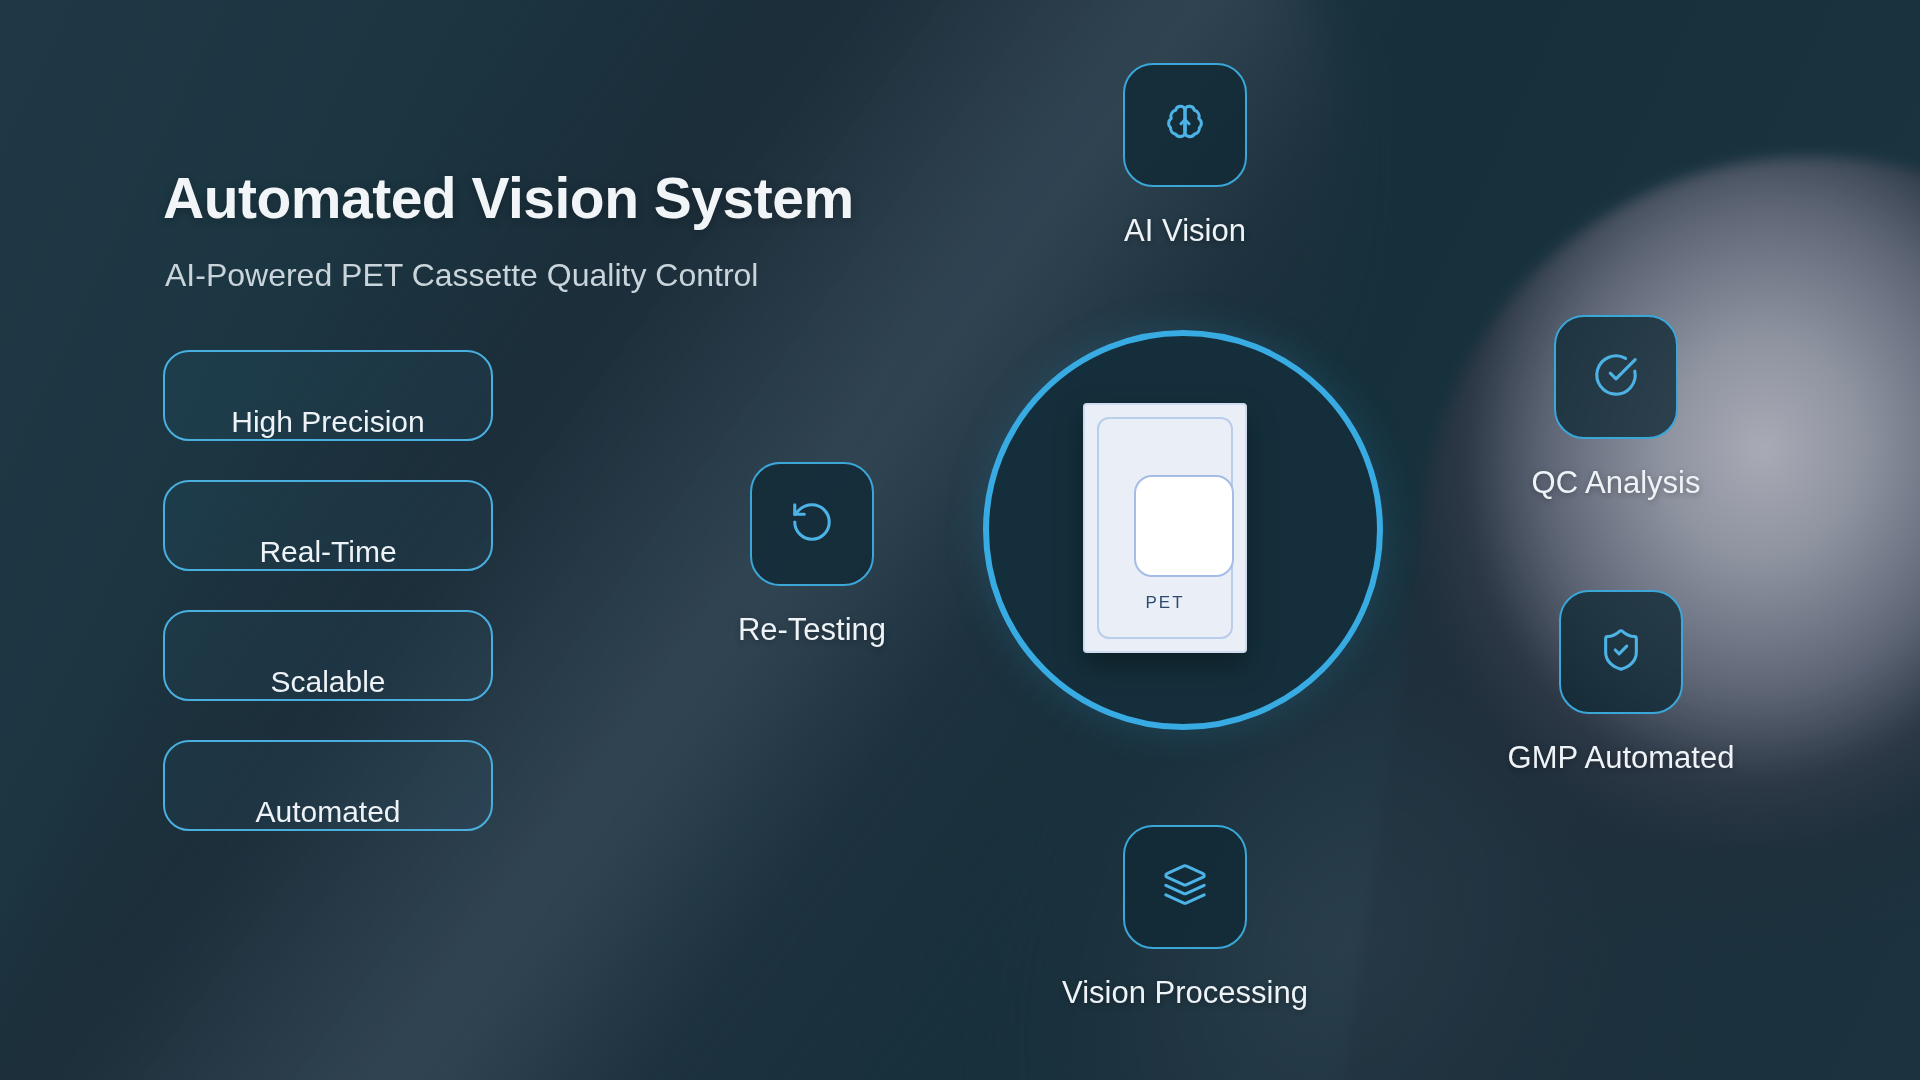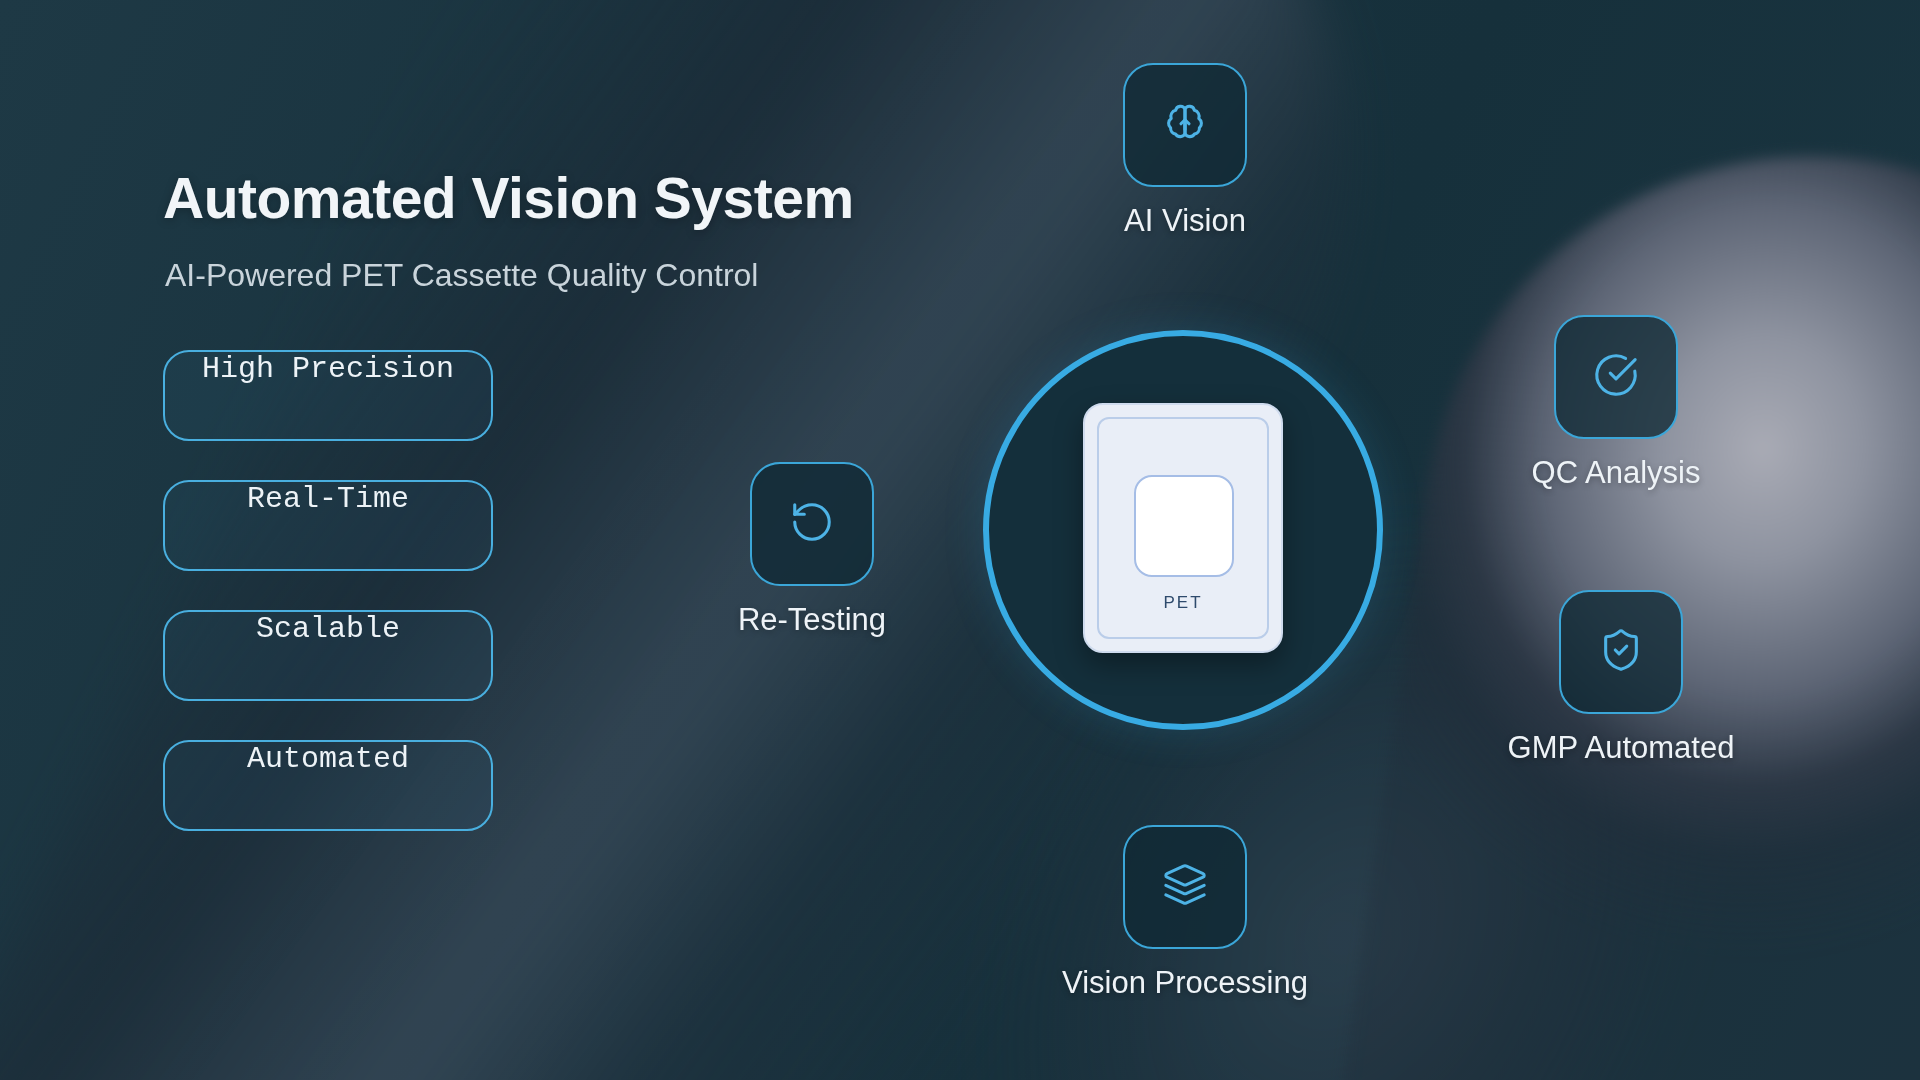--- a/index.html
+++ b/index.html
@@ -68,38 +68,38 @@
   }
 
   
   .pills { position: absolute; left: 163px; top: 350px; width: 330px; }
   .pill {
     width: 330px; height: 91px;
     margin-bottom: 39px;
     border: 2px solid #49afdf;
     border-radius: 26px;
     background: rgba(85, 180, 230, 0.05);
-    display: flex; align-items: flex-start; justify-content: center;
-    font-size: 30px; color: #edf3f7; font-family: Liberation Mono, monospace;
+    display: flex; align-items: flex-end; justify-content: center;
+    font-size: 30px; color: #edf3f7;
   }
 
   
   .node {
     position: absolute; width: 300px;
     display: flex; flex-direction: column; align-items: center;
   }
   .node-card {
     width: 124px; height: 124px;
     border: 2px solid #3ba6d8;
     border-radius: 30px;
     background: rgba(16, 41, 53, 0.78);
     display: flex; align-items: center; justify-content: center;
   }
   .node-label {
-    margin-top: 16px;
+    margin-top: 26px;
     font-size: 31px; color: #eef3f7;
     text-align: center; white-space: nowrap;
     text-shadow: 0 2px 6px rgba(0,0,0,0.3);
   }
   .node-ai      { left: 1035px; top: 63px;  }
   .node-retest  { left: 662px;  top: 462px; }
   .node-qc      { left: 1466px; top: 315px; }
   .node-gmp     { left: 1471px; top: 590px; }
   .node-batch   { left: 1035px; top: 825px; }
 
@@ -110,22 +110,22 @@
   .hub-circle {
     position: absolute; left: 983px; top: 330px;
     width: 400px; height: 400px;
     border-radius: 50%;
     border: 6px solid #38abe3;
     background: #142f3b;
     box-shadow: 0 0 40px rgba(56,171,227,0.18);
   }
   .cassette {
     position: absolute; left: 1083px; top: 403px;
-    width: 200px; height: 250px;
-    border-radius: 20px;
+    width: 164px; height: 250px;
+    border-radius: 4px;
     background: #e9eef7;
     border: 2px solid #cfdbee;
     box-shadow: 0 12px 28px rgba(0,0,0,0.35);
   }
   .cassette-inner-outline {
     position: absolute; left: 12px; top: 12px; right: 12px; bottom: 12px;
     border: 2px solid #bacde9;
     border-radius: 12px;
   }
   .cassette-window {

